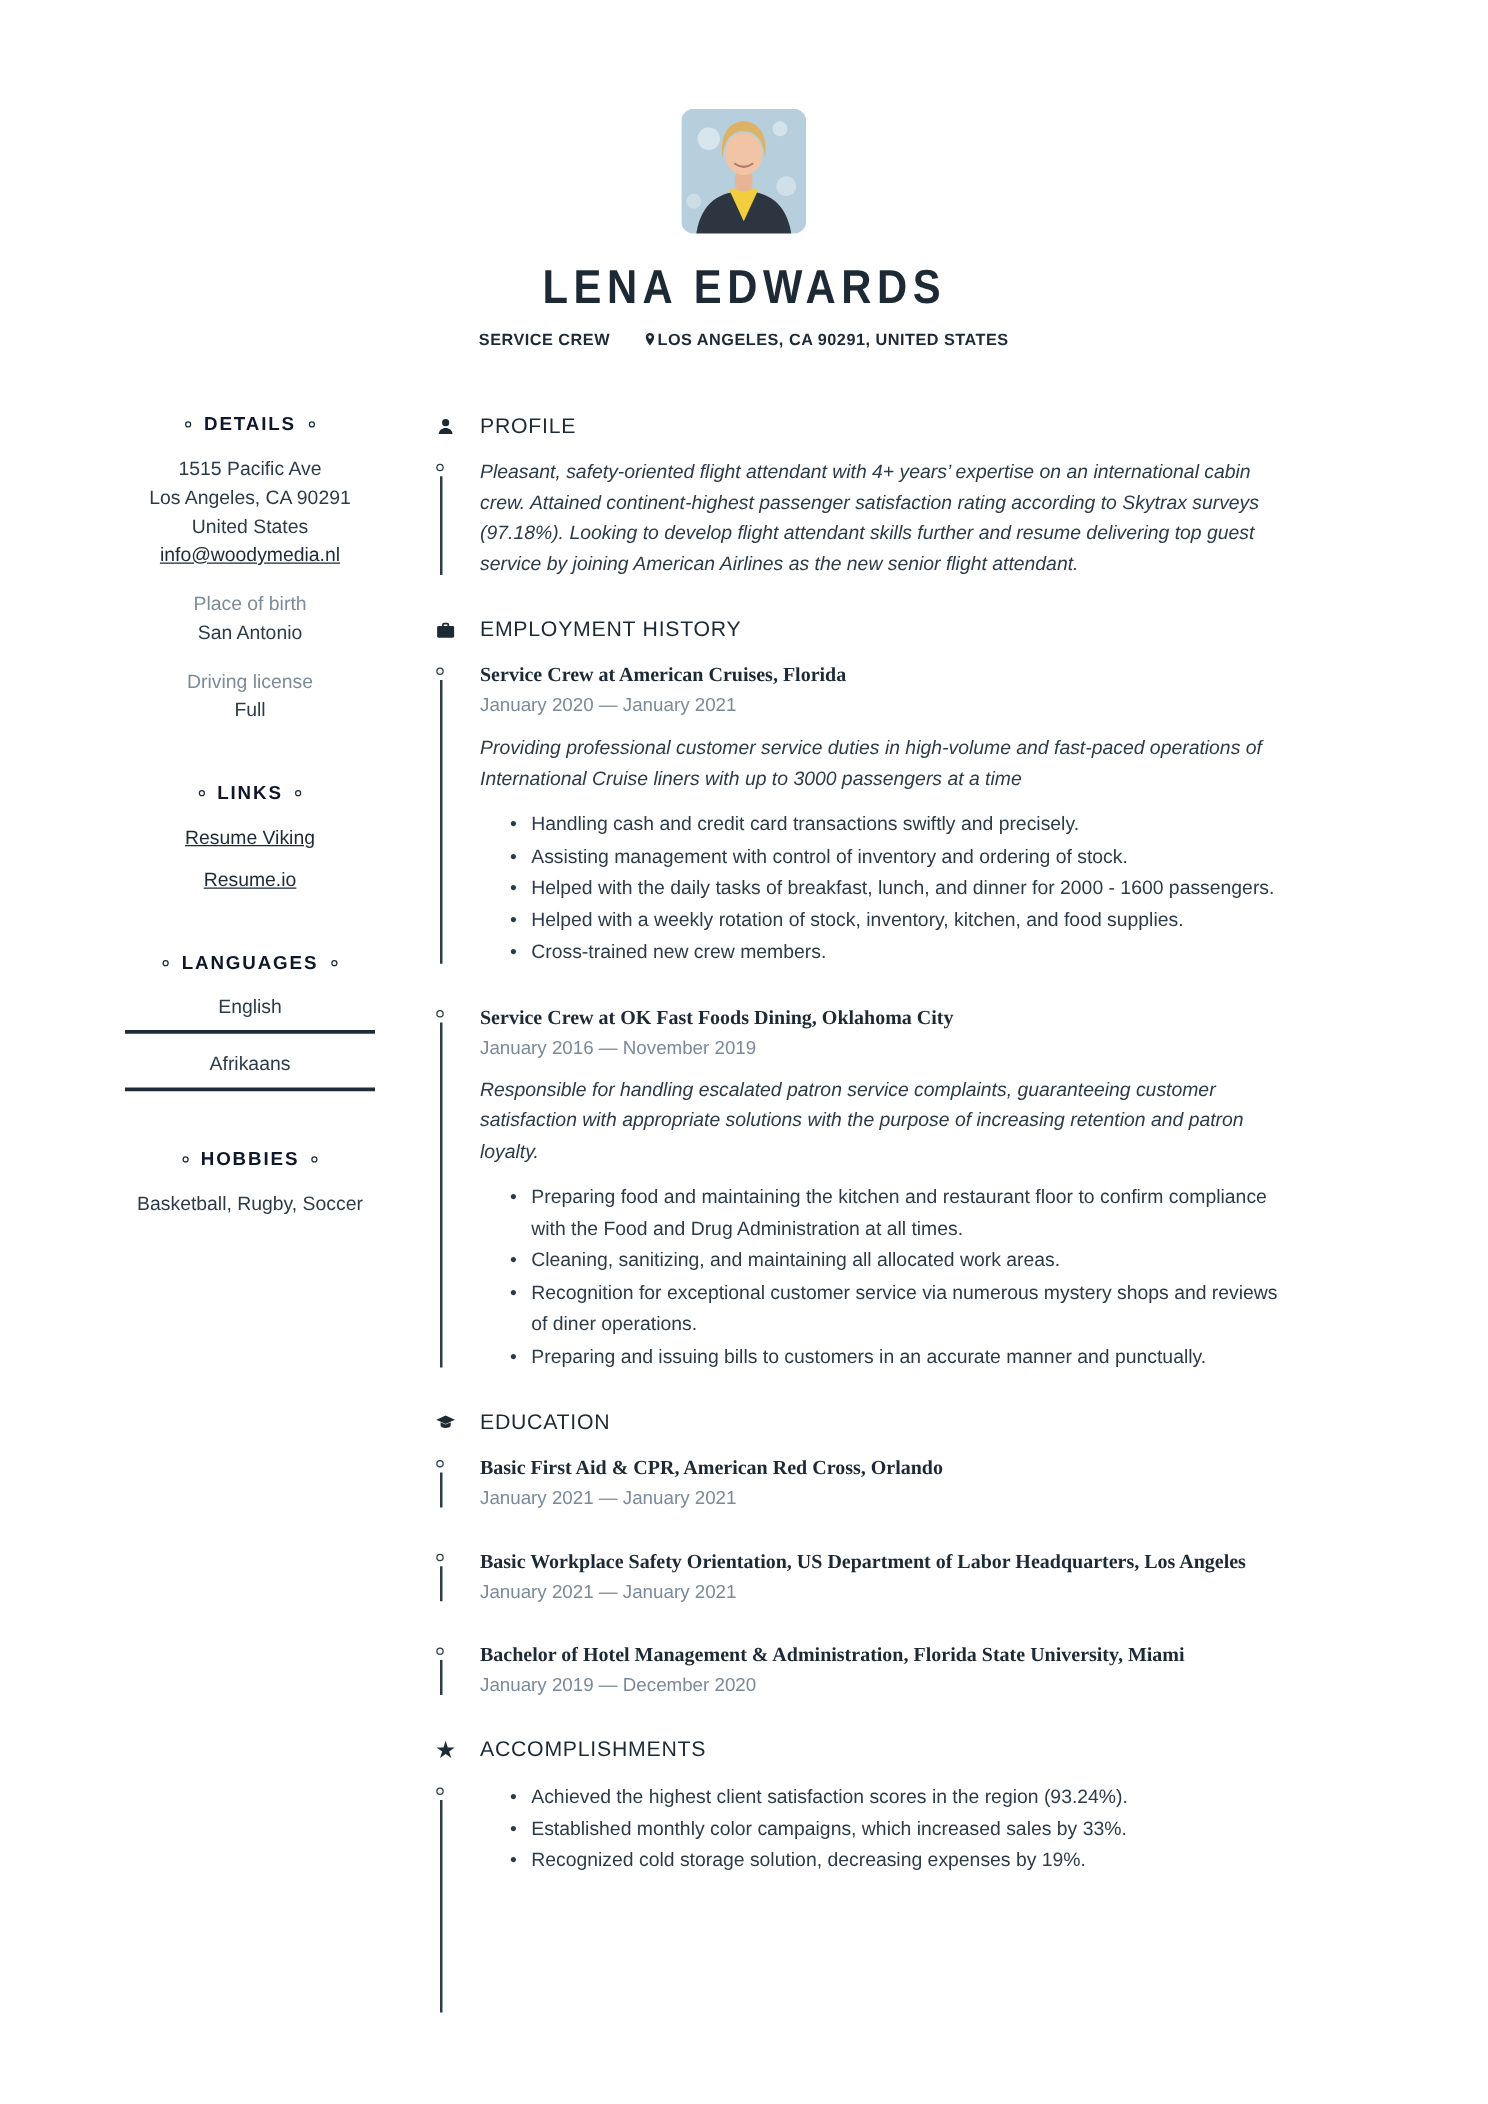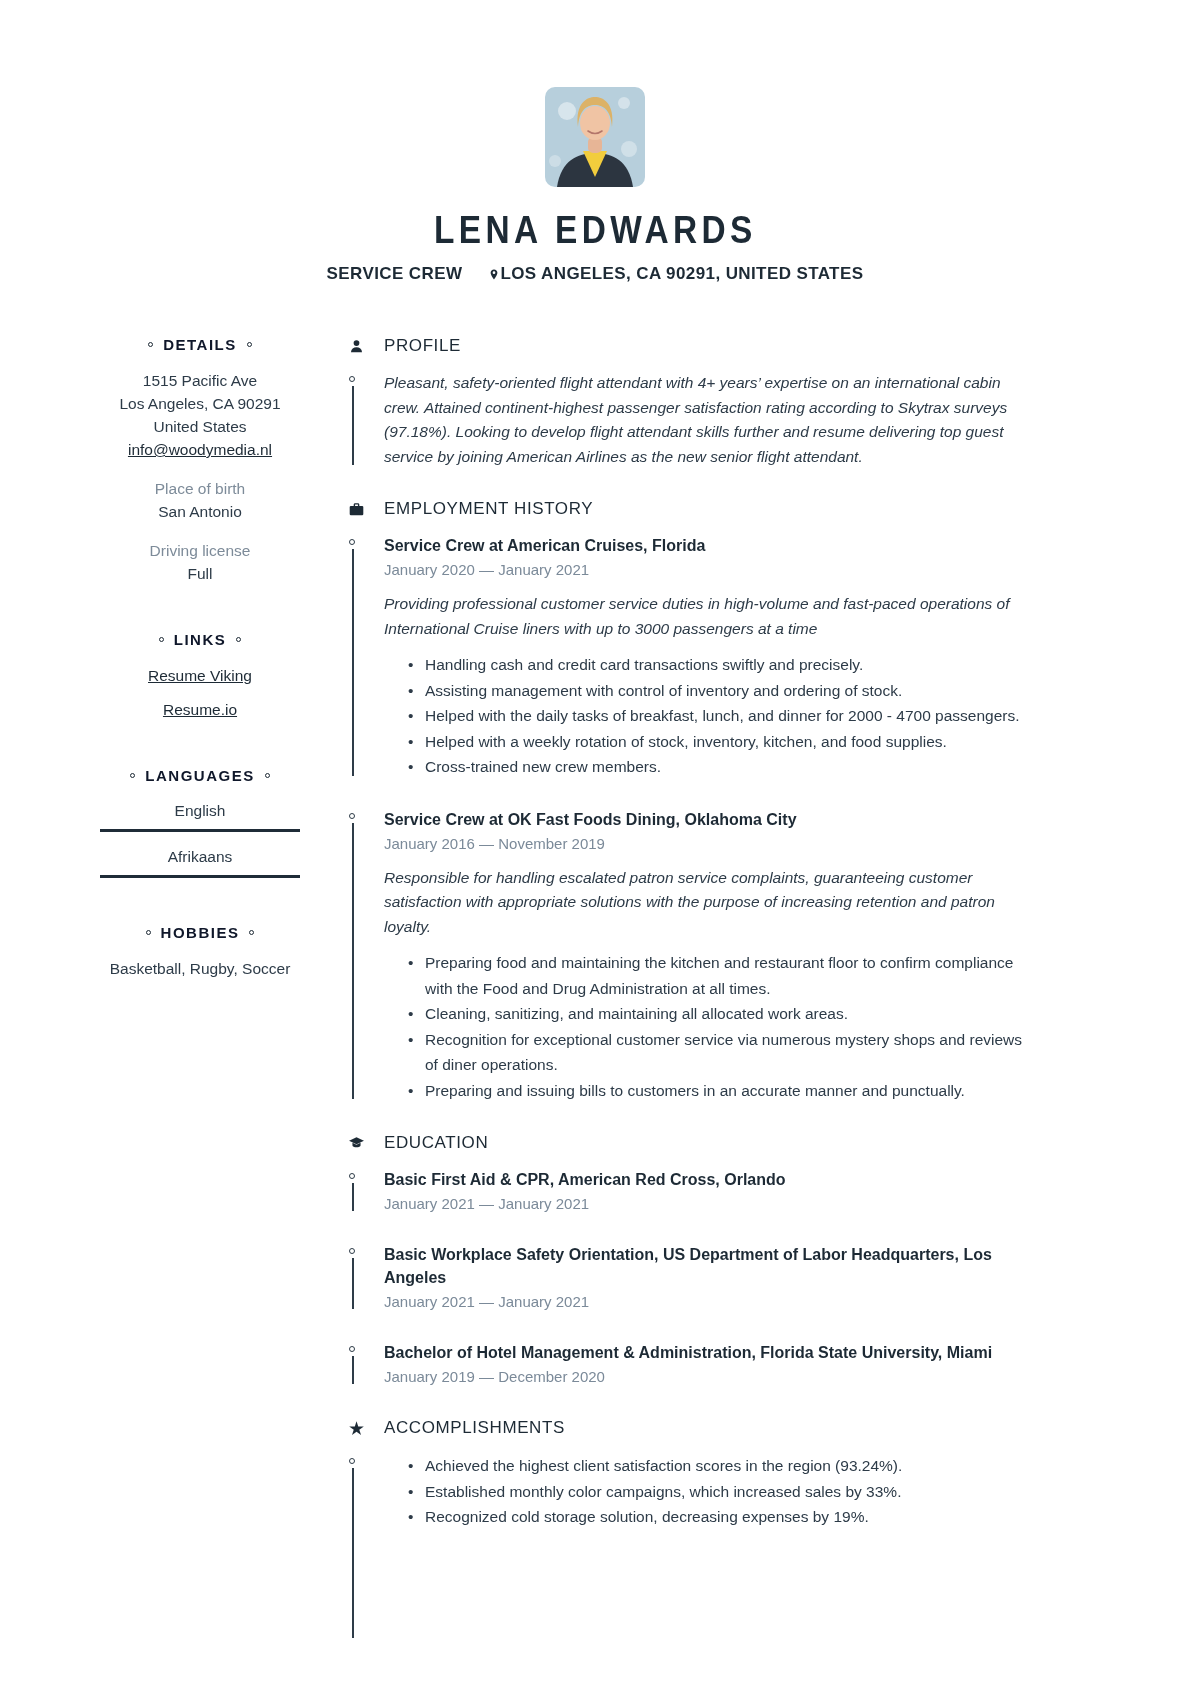--- a/index.html
+++ b/index.html
@@ -6,21 +6,21 @@
   body { background:#ffffff; font-family:"Liberation Sans","DejaVu Sans",sans-serif; }
   .page { width:1190px; height:1683px; background:#fff; margin:0 auto; position:relative; overflow:hidden; }
 
   
   .header { display:flex; flex-direction:column; align-items:center; padding-top:87px; }
   .photo { width:100px; height:100px; border-radius:10px; overflow:hidden; }
   .photo svg { display:block; width:100%; height:100%; }
   .name { margin-top:22px; font-size:38px; font-weight:700; letter-spacing:5px;
           color:#1d2a35; transform:scaleX(.88); white-space:nowrap; }
   .subtitle { margin-top:12px; display:flex; align-items:center; gap:26px;
-              font-size:17px; font-weight:700; letter-spacing:.4px; color:#1d2a35;justify-content:space-between; }
+              font-size:13px; font-weight:700; letter-spacing:.4px; color:#1d2a35;justify-content:space-between; }
   .subtitle .loc { display:flex; align-items:center; gap:0; }
   .subtitle svg { width:12px; height:15px; }
 
   
   .columns { display:flex; gap:48px; padding:52px 155px 0 100px; }
 
   
   .sidebar { width:200px; flex:none; text-align:center; color:#2d3b48; font-size:15.5px; }
   .side-section { margin-bottom:46px; }
   .side-heading { display:flex; align-items:center; justify-content:center; gap:10px;
@@ -45,21 +45,21 @@
   .section-title { font-size:17px; font-weight:400; letter-spacing:.6px; color:#1d2a35; }
 
   .entry { display:flex; margin-bottom:28px; }
   .entry:last-child { margin-bottom:0; }
   .marker { width:36px; flex:none; display:flex; flex-direction:column; align-items:flex-start; }
   .ring { width:6px; height:6px; border:1.6px solid #2e3c48; border-radius:50%; background:#fff; margin-left:1px; margin-top:5px; flex:none; }
   .tline { width:2px; background:#2e3c48; flex:1; margin-left:4px; margin-top:4px; margin-bottom:4px; }
   .entry-content { flex:1; }
 
   .italic-text { font-style:italic; line-height:24.5px; }
-  .job-title { font-size:16px; font-weight:700; color:#1d2a35; line-height:23px; }
+  .job-title { font-size:16px; font-weight:700; color:#1d2a35; line-height:23px;font-family:Liberation Serif, serif; }
   .job-dates { color:#7b8a99; font-size:15px; line-height:22px; margin-top:2px; }
   .job-summary { font-style:italic; line-height:24.5px; margin-top:11px; }
   ul.bullets { list-style:none; margin:11px 0 0 24px; }
   ul.bullets li { position:relative; padding-left:17px; line-height:25.5px; }
   ul.bullets li::before { content:"•"; position:absolute; left:0; color:#2d3b48; }
   ul.bullets.tight { margin-top:0; }
   .tail-pad { padding-bottom:112px; }
 </style>
 </head>
 <body>
@@ -190,21 +190,21 @@
             <span class="ring"></span>
             <span class="tline"></span>
           </div>
           <div class="entry-content">
             <div class="job-title">Service Crew at American Cruises, Florida</div>
             <div class="job-dates">January 2020 — January 2021</div>
             <p class="job-summary">Providing professional customer service duties in high-volume and fast-paced operations of International Cruise liners with up to 3000 passengers at a time</p>
             <ul class="bullets">
               <li>Handling cash and credit card transactions swiftly and precisely.</li>
               <li>Assisting management with control of inventory and ordering of stock.</li>
-              <li>Helped with the daily tasks of breakfast, lunch, and dinner for 2000 - 4700 passengers.</li>
+              <li>Helped with the daily tasks of breakfast, lunch, and dinner for 2000 - 1600 passengers.</li>
               <li>Helped with a weekly rotation of stock, inventory, kitchen, and food supplies.</li>
               <li>Cross-trained new crew members.</li>
             </ul>
           </div>
         </div>
 
         <div class="entry">
           <div class="marker">
             <span class="ring"></span>
             <span class="tline"></span>

